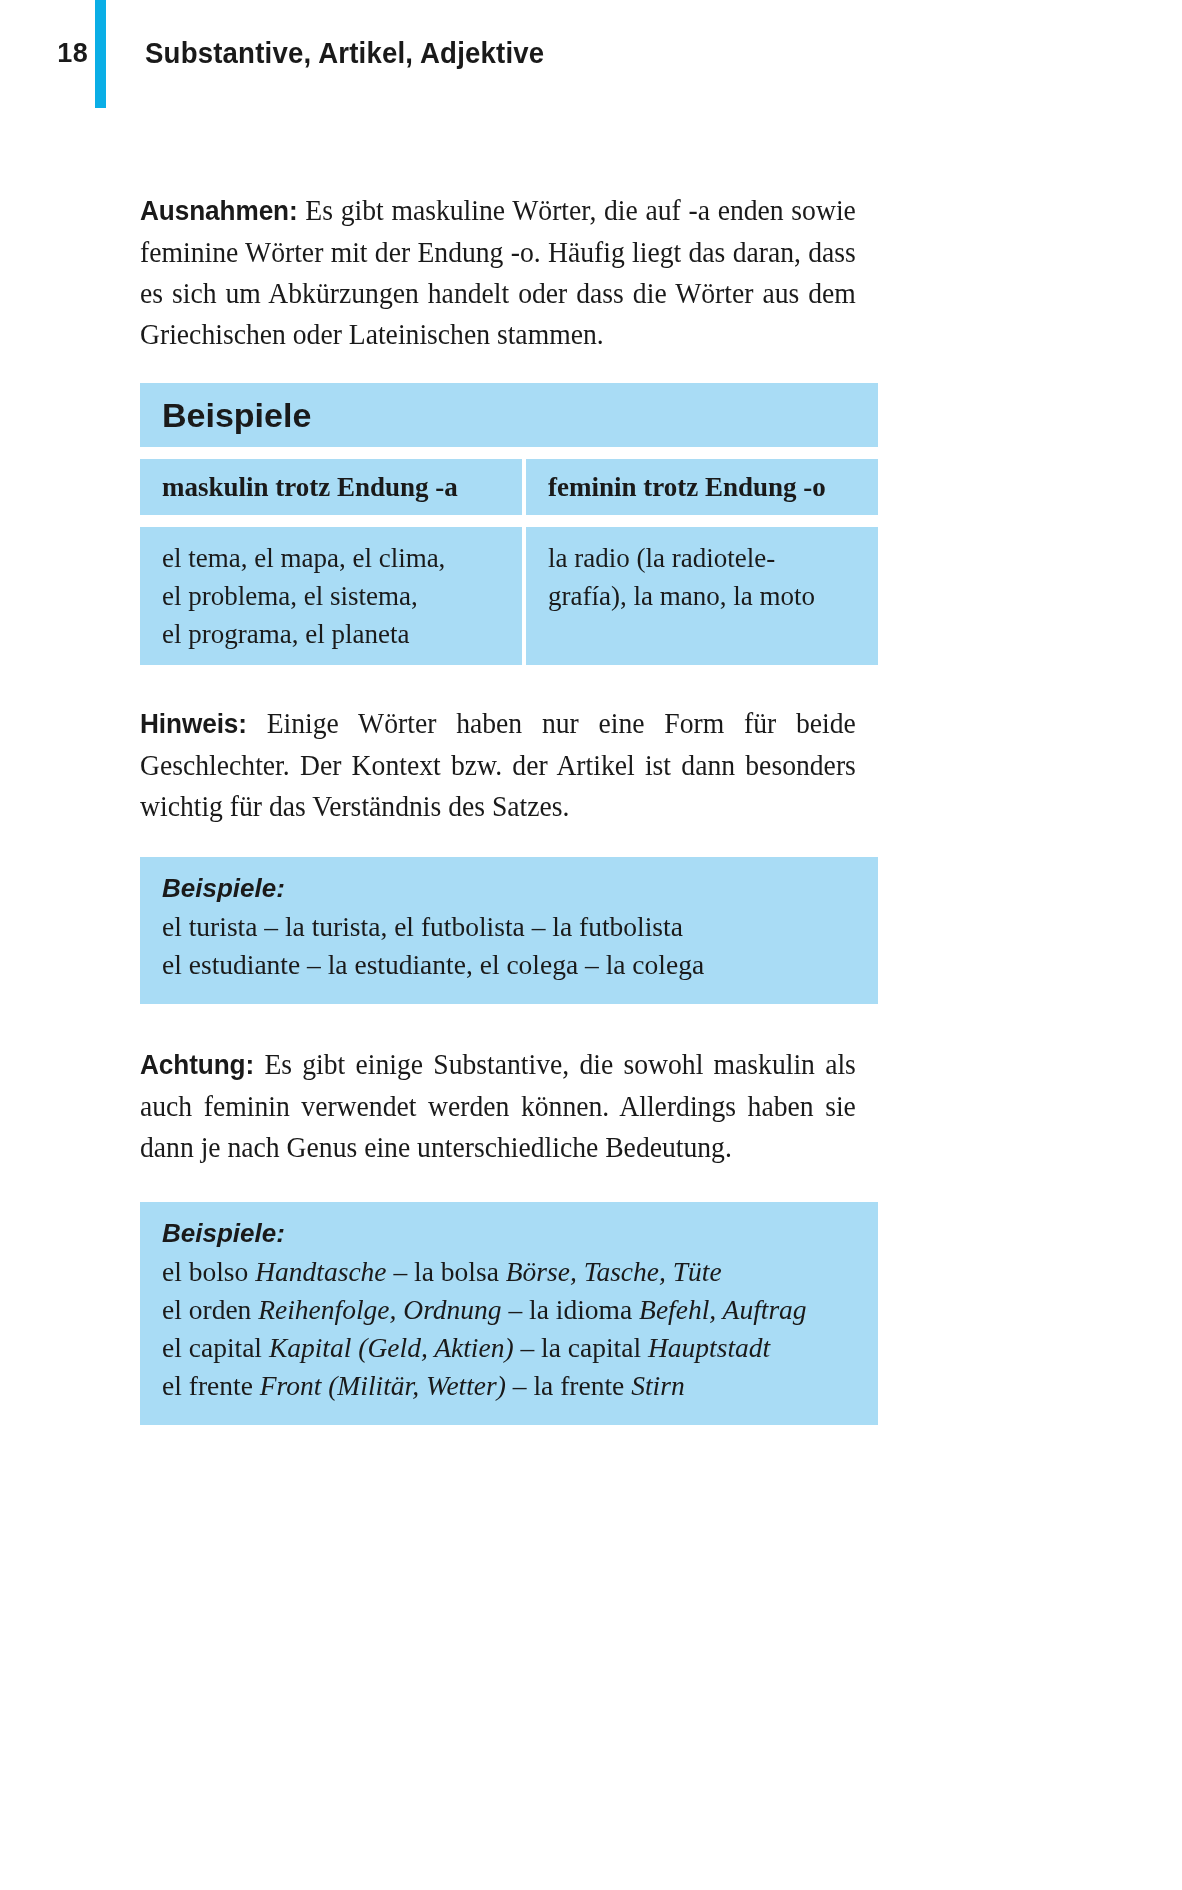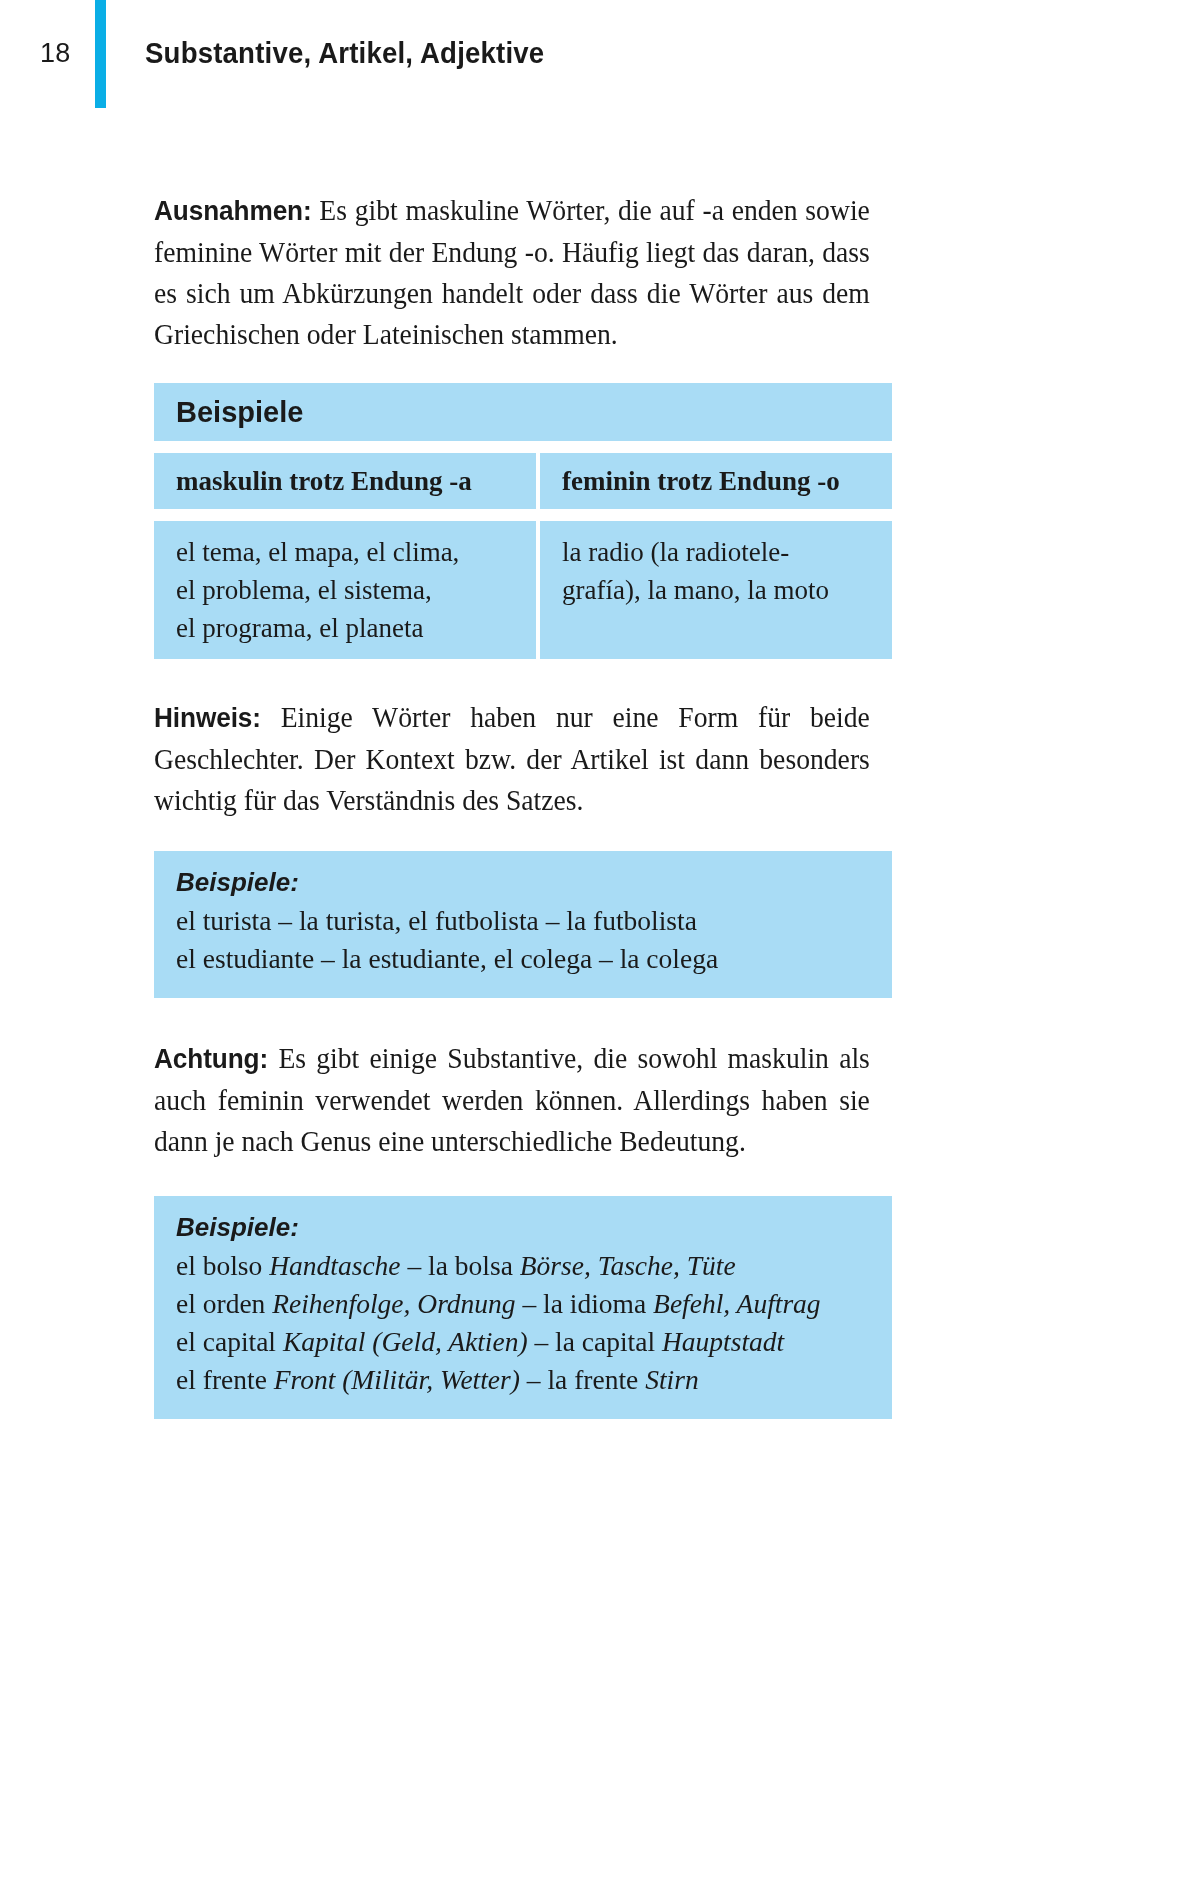--- a/index.html
+++ b/index.html
@@ -21,23 +21,23 @@
     position: relative;
     height: 112px;
     display: flex;
     align-items: center;
   }
   .page-number {
     position: absolute;
     left: 40px;
     top: 38px;
     width: 48px;
-    text-align: left;
-    font-family: "Liberation Sans Narrow", "Liberation Sans", sans-serif;
-    font-weight: normal;
+    text-align: right;
+    font-family: "Liberation Sans Narrow", "Liberation Sans", sans-serif;
+    font-weight: bold;
     font-size: 27px;
     letter-spacing: 0.3px;
     color: #1a1a1a;
   }
   .header-rule {
     position: absolute;
     left: 95px;
     top: 0;
     width: 11px;
     height: 108px;
@@ -52,21 +52,21 @@
     font-size: 30px;
     letter-spacing: 0.2px;
     color: #1a1a1a;
     transform: scaleX(0.92);
     transform-origin: left center;
   }
 
   
   .content {
     position: absolute;
-    left: 154px;
+    left: 140px;
     top: 0;
     width: 738px;
   }
 
   p.para {
     margin: 0;
     font-size: 28.5px;
     line-height: 41px;
     text-align: justify;
     text-justify: inter-word;
@@ -84,21 +84,21 @@
   
   .blue-table {
     background: #ffffff;
     width: 738px;
   }
   .tbl-caption {
     background: #a9dcf5;
     padding: 13px 22px 12px 22px;
     font-family: "Liberation Sans Narrow", "Liberation Sans", sans-serif;
     font-weight: bold;
-    font-size: 29px;
+    font-size: 34px;
     color: #1a1a1a;
   }
   .tbl-row {
     display: flex;
     margin-top: 12px;
   }
   .tbl-cell {
     background: #a9dcf5;
     padding: 10px 20px 12px 22px;
     font-size: 27px;

